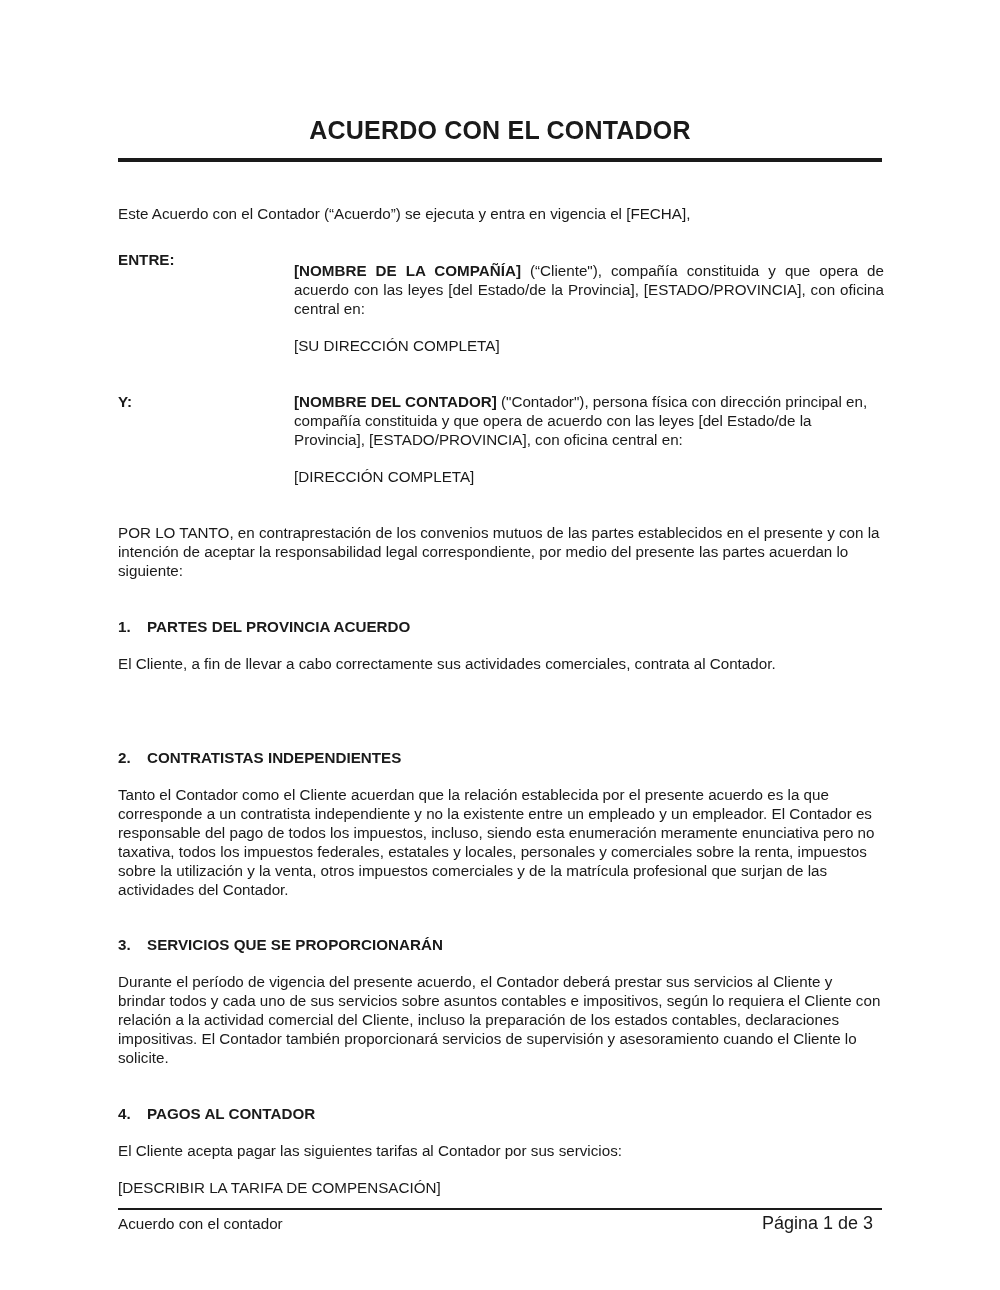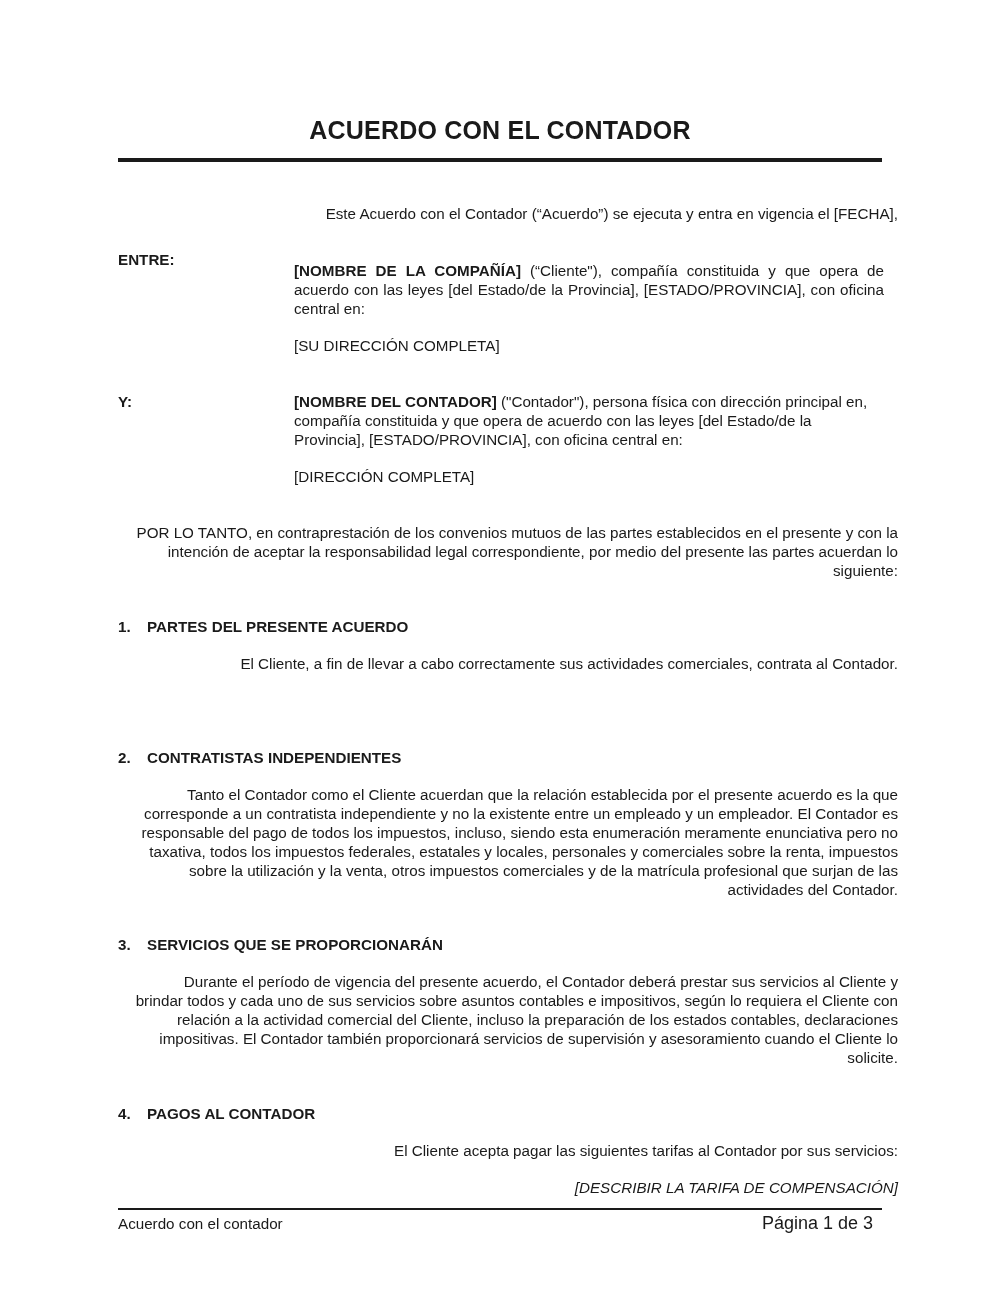--- a/index.html
+++ b/index.html
@@ -2,21 +2,21 @@
 <html><head>
   <meta charset="utf-8">
   <style>
     html, body { margin: 0; padding: 0; background: #ffffff; }
     body { width: 1000px; height: 1290px; position: relative; overflow: hidden;
            font-family: "Liberation Sans", sans-serif; color: #1a1a1a; }
     .page { position: absolute; left: 118px; top: 0; width: 764px; }
     .title { position: absolute; top: 116px; left: 0; width: 764px; text-align: center;
              font-size: 25px; font-weight: bold; letter-spacing: 0.2px; }
     .title-rule { position: absolute; top: 158px; left: 0; width: 764px; height: 4px; background: #1a1a1a; }
-    .p { position: absolute; left: 16px; width: 764px; font-size: 15.2px; line-height: 19px; margin: 0; text-align: right; }
+    .p { position: absolute; left: 0; width: 764px; font-size: 15.2px; line-height: 19px; margin: 0; }
     .intro { top: 204px; }
     .party-label { position: absolute; left: 0; font-size: 15.2px; font-weight: bold; line-height: 19px; }
     .party-text { position: absolute; left: 176px; width: 590px; font-size: 15.2px; line-height: 19px; text-align: justify; }
     .party-addr { position: absolute; left: 176px; font-size: 15.2px; line-height: 19px; }
     b { font-weight: bold; }
     .heading { position: absolute; left: 0; font-size: 15.2px; font-weight: bold; line-height: 19px; }
     .heading .num { display: inline-block; width: 29px; }
     .footer-rule { position: absolute; top: 1208px; left: 0; width: 764px; height: 2px; background: #1a1a1a; }
     .footer-left { position: absolute; top: 1214px; left: 0; font-size: 15.2px; line-height: 19px; }
     .footer-right { position: absolute; top: 1214px; right: 9px; font-size: 18px; line-height: 19px; }
@@ -34,32 +34,32 @@
   <div class="party-label" style="top:250px;">ENTRE:</div>
   <div class="party-text" style="top:261px;"><b>[NOMBRE DE LA COMPAÑÍA]</b><span> (“Cliente"), compañía constituida y que opera de acuerdo con las leyes [del Estado/de la Provincia], [ESTADO/PROVINCIA], con oficina central en:</span></div>
   <div class="party-addr" style="top:336px;">[SU DIRECCIÓN COMPLETA]</div>
 
   <div class="party-label" style="top:392px;">Y:</div>
   <div class="party-text" style="top:392px; text-align:left;"><b>[NOMBRE DEL CONTADOR]</b><span> ("Contador"), persona física con dirección principal en, compañía constituida y que opera de acuerdo con las leyes [del Estado/de la Provincia], [ESTADO/PROVINCIA], con oficina central en:</span></div>
   <div class="party-addr" style="top:467px;">[DIRECCIÓN COMPLETA]</div>
 
   <p class="p" style="top:523px;">POR LO TANTO, en contraprestación de los convenios mutuos de las partes establecidos en el presente y con la intención de aceptar la responsabilidad legal correspondiente, por medio del presente las partes acuerdan lo siguiente:</p>
 
-  <div class="heading" style="top:617px;"><span class="num">1.</span><span>PARTES DEL PRESENTE ACUERDO</span></div>
+  <div class="heading" style="top:617px;"><span class="num">1.</span><span>PARTES DEL PROVINCIA ACUERDO</span></div>
   <div class="p" style="top:654px;">
     <div>El Cliente, a fin de llevar a cabo correctamente sus actividades comerciales, contrata al Contador.</div>
   </div>
 
   <div class="heading" style="top:748px;"><span class="num">2.</span><span>CONTRATISTAS INDEPENDIENTES</span></div>
   <p class="p" style="top:785px;">Tanto el Contador como el Cliente acuerdan que la relación establecida por el presente acuerdo es la que corresponde a un contratista independiente y no la existente entre un empleado y un empleador. El Contador es responsable del pago de todos los impuestos, incluso, siendo esta enumeración meramente enunciativa pero no taxativa, todos los impuestos federales, estatales y locales, personales y comerciales sobre la renta, impuestos sobre la utilización y la venta, otros impuestos comerciales y de la matrícula profesional que surjan de las actividades del Contador.</p>
 
   <div class="heading" style="top:935px;"><span class="num">3.</span><span>SERVICIOS QUE SE PROPORCIONARÁN</span></div>
   <p class="p" style="top:972px;">Durante el período de vigencia del presente acuerdo, el Contador deberá prestar sus servicios al Cliente y brindar todos y cada uno de sus servicios sobre asuntos contables e impositivos, según lo requiera el Cliente con relación a la actividad comercial del Cliente, incluso la preparación de los estados contables, declaraciones impositivas. El Contador también proporcionará servicios de supervisión y asesoramiento cuando el Cliente lo solicite.</p>
 
   <div class="heading" style="top:1104px;"><span class="num">4.</span><span>PAGOS AL CONTADOR</span></div>
   <p class="p" style="top:1141px;">El Cliente acepta pagar las siguientes tarifas al Contador por sus servicios:</p>
-  <p class="p" style="top:1178px;font-style:italic;">[DESCRIBIR LA TARIFA DE COMPENSACIÓN]</p>
+  <p class="p" style="top:1178px;">[DESCRIBIR LA TARIFA DE COMPENSACIÓN]</p>
 
   <div class="footer-rule"></div>
   <div class="footer-left">Acuerdo con el contador</div>
   <div class="footer-right">Página 1 de 3</div>
 
 </div>
 
 </body></html>

